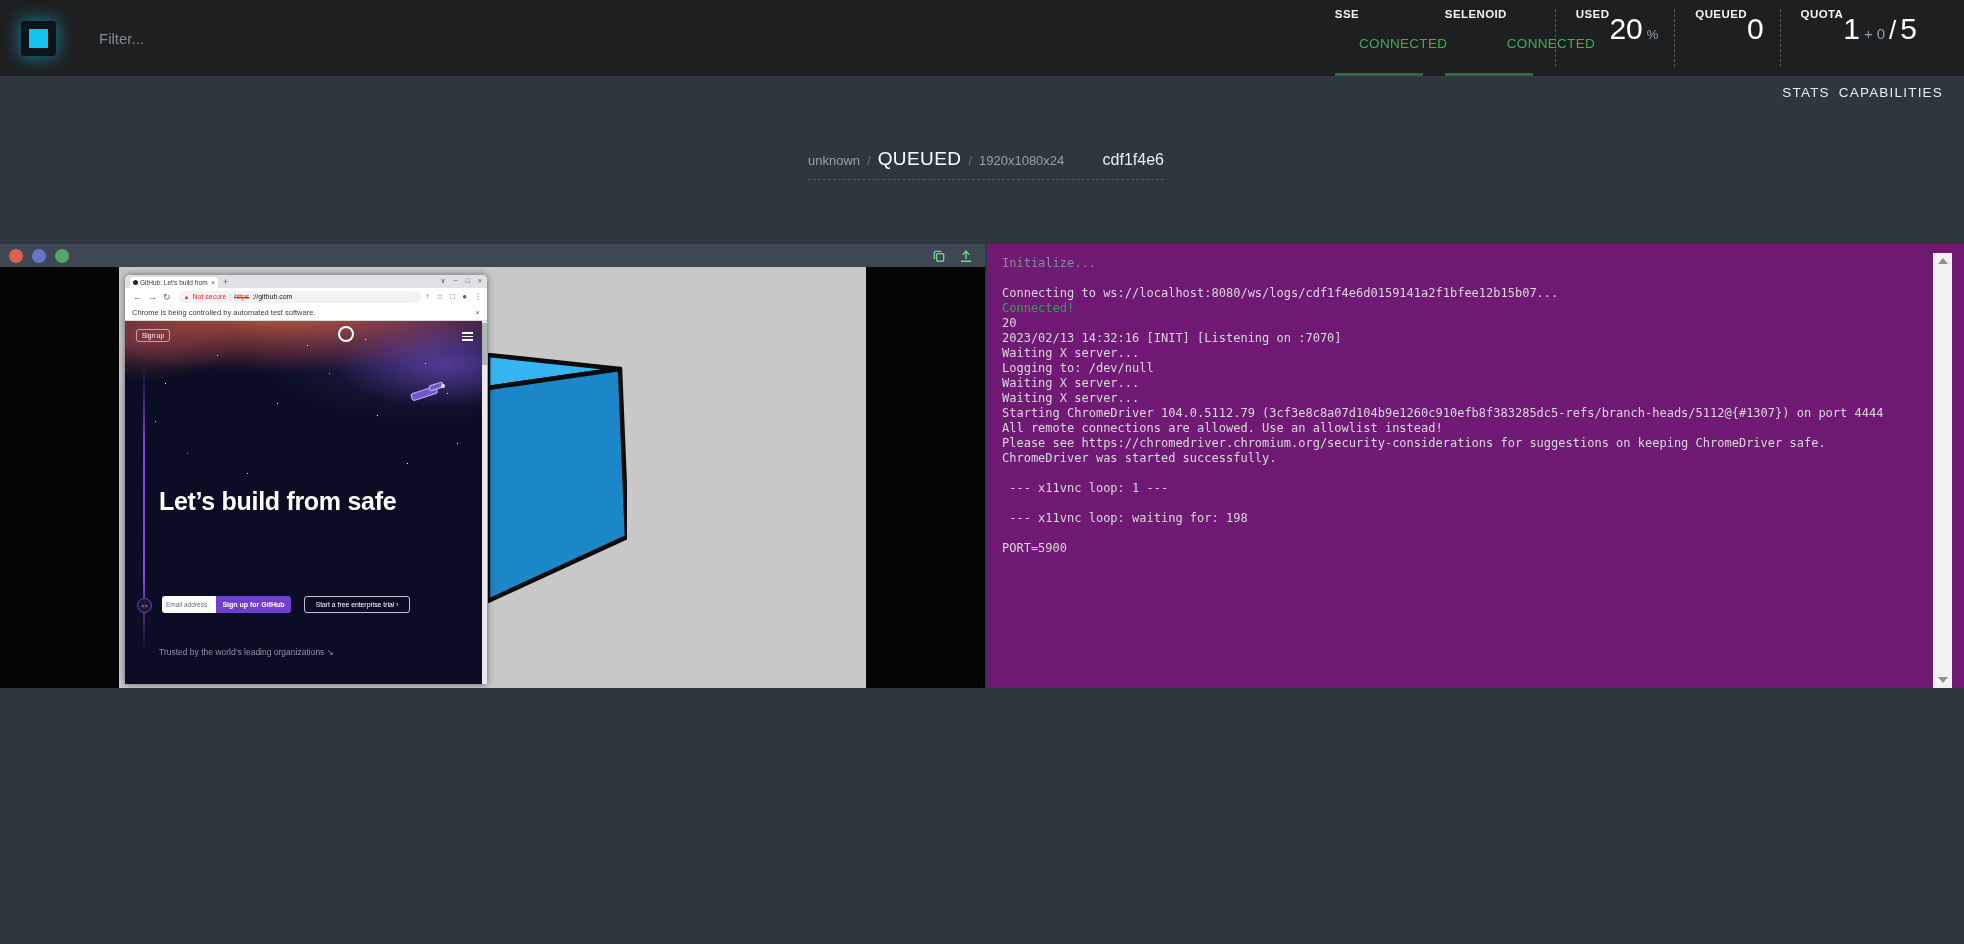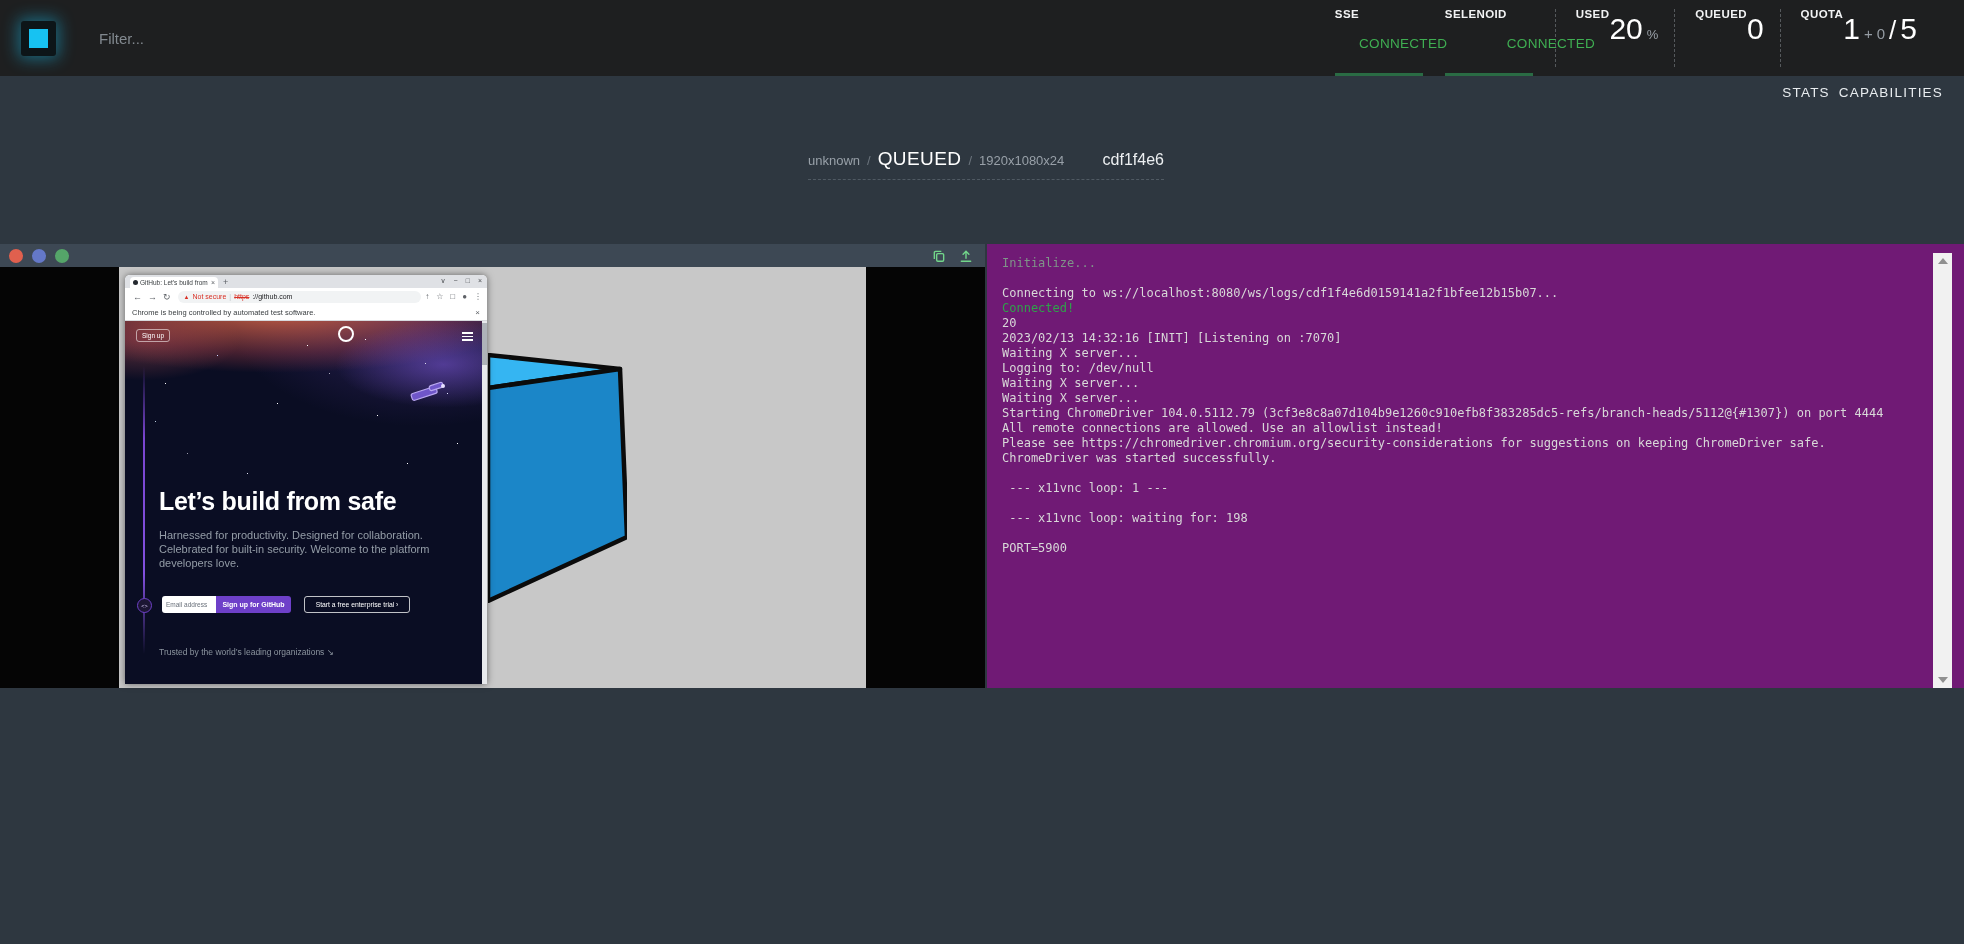--- a/index.html
+++ b/index.html
@@ -263,25 +263,20 @@
             </svg>
             <span class="gh-signup-nav">Sign up</span>
             <span class="gh-logo"></span>
             <span class="hamburger">
                 <span></span>
                 <span></span>
                 <span></span>
               </span>
             <span class="purple-line"></span>
             <div class="gh-title">Let’s build from safe</div>
-            <div class="gh-sub">
-              <div>Harnessed for productivity. Designed for collaboration.</div>
-              <div>Celebrated for built-in security. Welcome to the platform</div>
-              <div>developers love.</div>
-            </div>
             <span class="code-circle">&lt;&gt;</span>
             <div class="cta">
               <span class="email-box">Email address</span>
               <span class="signup-btn">Sign up for GitHub</span>
               <span class="trial-btn">Start a free enterprise trial ›</span>
             </div>
             <div class="gh-footer">Trusted by the world’s leading organizations ↘</div>
             <div class="bscroll">
               <div class="bscroll-thumb"></div>
             </div>

